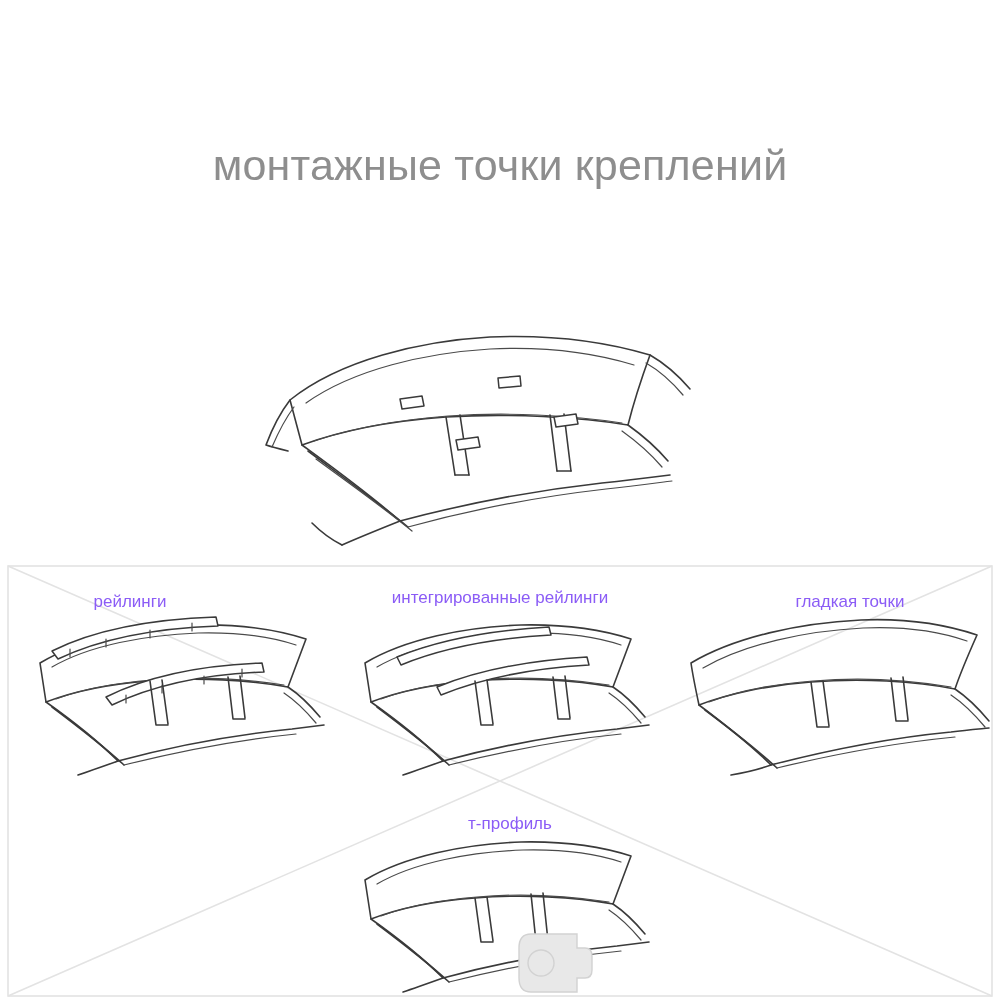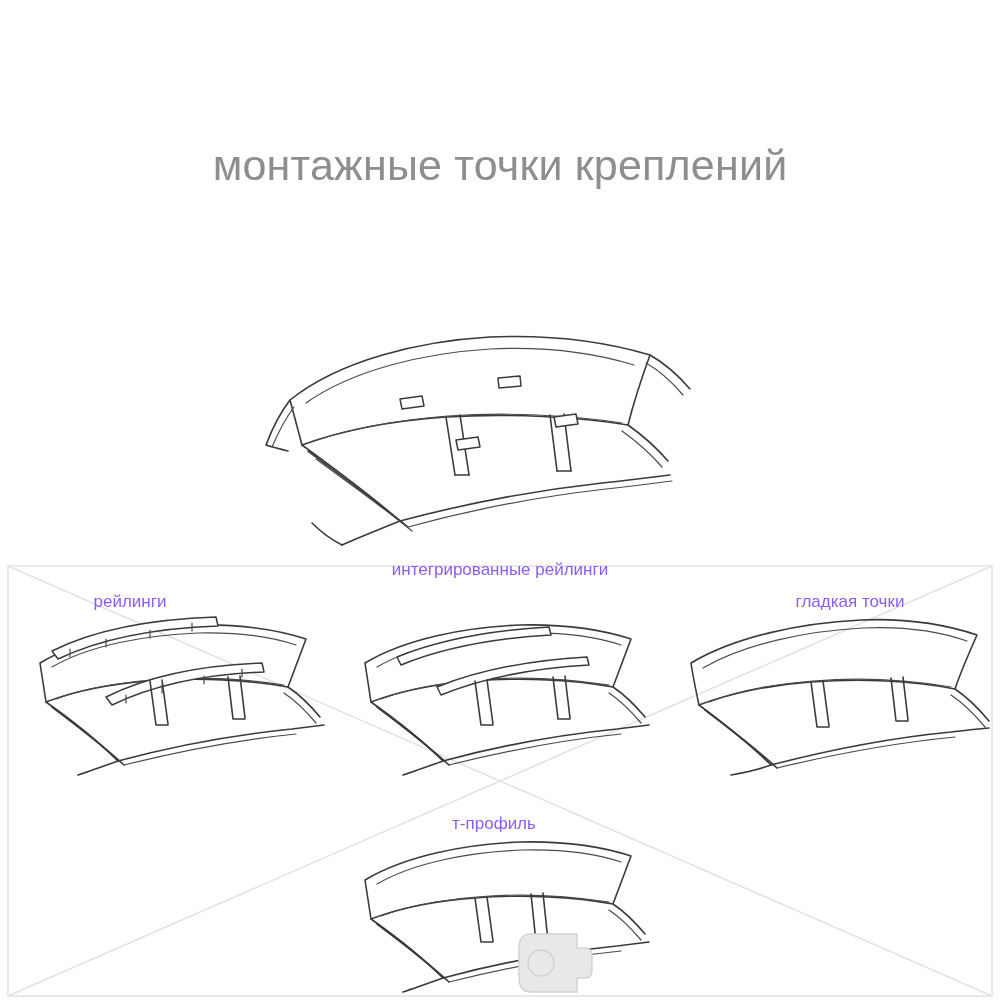--- a/index.html
+++ b/index.html
@@ -59,23 +59,23 @@
     height: 438px;
   }
   .cell-label {
     position: absolute;
     font-size: 17px;
     color: #8b5cf6;
     white-space: nowrap;
     text-align: center;
   }
   .lbl-railing   { left: 0px;   top: 592px; width: 260px; }
-  .lbl-integr    { left: 330px; top: 560px; width: 340px; }
+  .lbl-integr    { left: 330px; top: 588px; width: 340px; }
   .lbl-smooth    { left: 705px; top: 592px; width: 290px; }
-  .lbl-tprofile  { left: 324px; top: 814px; width: 340px; }
+  .lbl-tprofile  { left: 340px; top: 814px; width: 340px; }
 
   .fig {
     position: absolute;
   }
   .fig-1 { left: 10px;  top: 605px; width: 320px; height: 170px; }
   .fig-2 { left: 335px; top: 605px; width: 320px; height: 170px; }
   .fig-3 { left: 665px; top: 605px; width: 330px; height: 170px; }
   .fig-4 { left: 335px; top: 828px; width: 330px; height: 175px; }
 
   svg { display: block; overflow: visible; }

